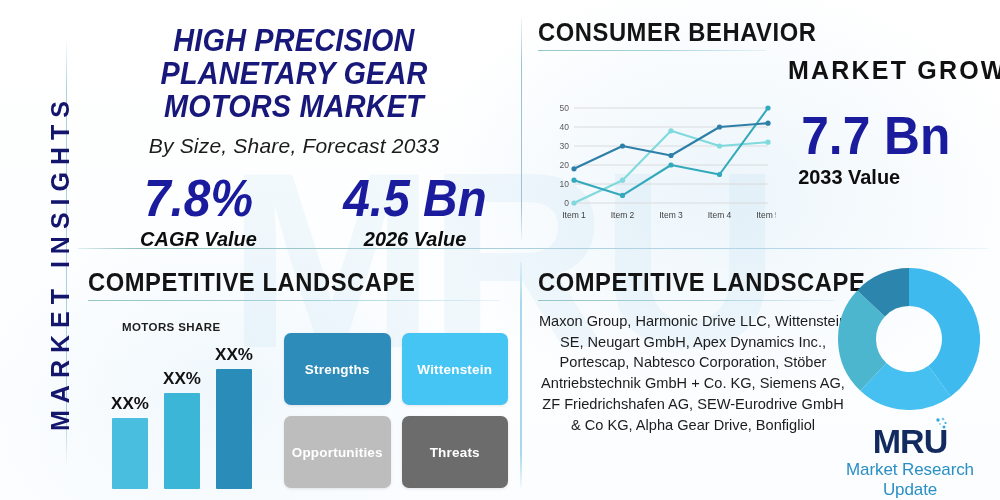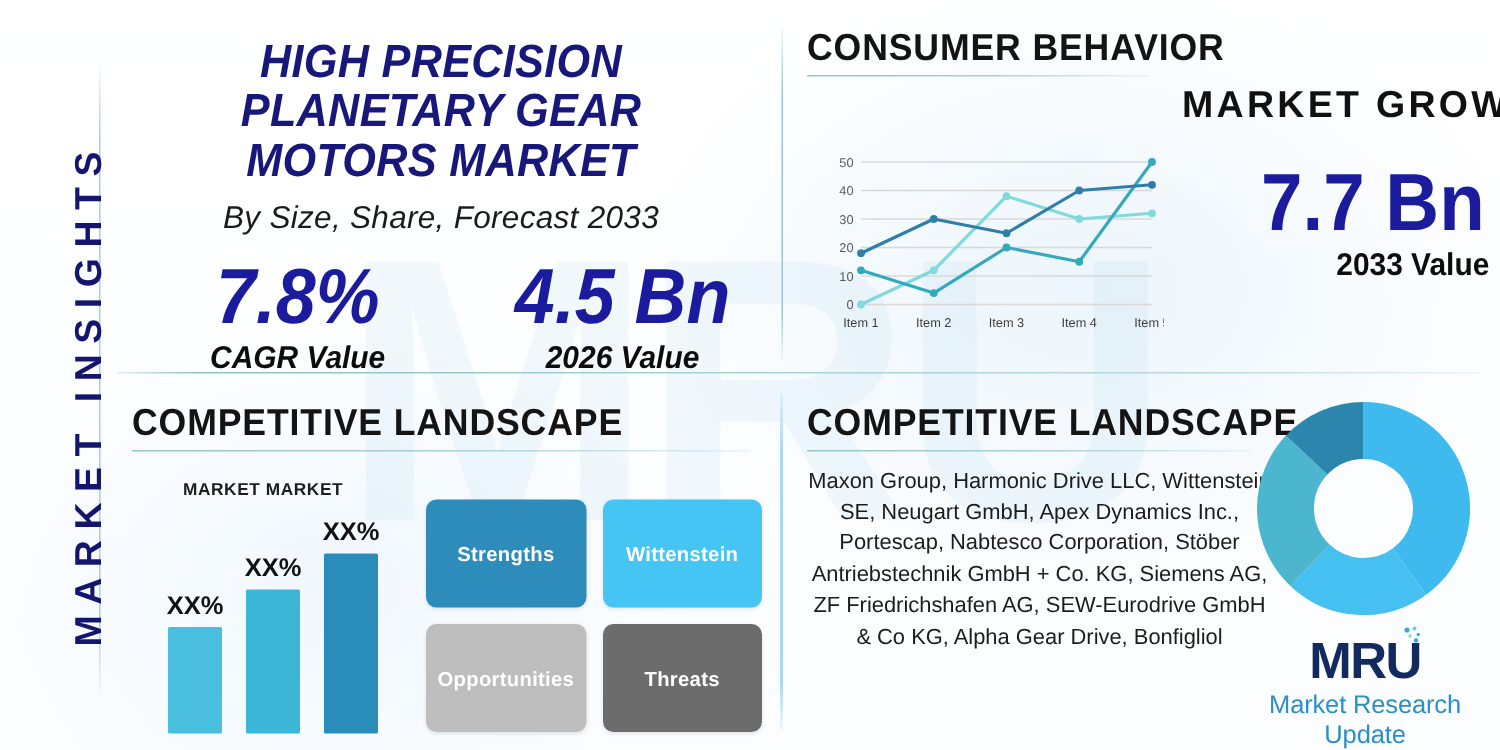--- a/index.html
+++ b/index.html
@@ -88,21 +88,21 @@
 
   
   .tr { position:absolute; left:538px; top:18px; width:452px; }
   .tr .sec-rule { width:228px; }
   .mkt-growth {
     position:absolute; left:250px; top:38px; width:210px; text-align:center;
     font-family:"Liberation Sans Narrow","Liberation Sans", sans-serif;
     font-weight:bold; font-size:25px; color:#111; letter-spacing:2.2px;
     white-space:nowrap;
   }
-  .tr-kpi { position:absolute; left:255px; top:90px; width:205px; text-align:right; }
+  .tr-kpi { position:absolute; left:255px; top:90px; width:205px; text-align:left; }
   .tr-kpi .kpi-num { font-size:54px; }
   .tr-kpi .kpi-lab { font-size:21px; }
 
   
   .linechart { position:absolute; left:10px; top:82px; width:228px; height:125px; }
   .lc-svg { display:block; }
   .lc-tick { font-family:"Liberation Sans", sans-serif; font-size:8.5px; fill:#5a5a5a; }
   .lc-cat  { font-family:"Liberation Sans", sans-serif; font-size:8.5px; fill:#3d3d3d; }
 
   
@@ -229,21 +229,21 @@
           <circle cx="220" cy="23.200000000000003" r="2.6" fill="#2e7fa8"></circle>
         </svg>
     </div>
   </div>
 
   <div class="bl">
     <div class="sec-h">COMPETITIVE LANDSCAPE</div>
     <div class="sec-rule"></div>
 
     <div class="bl-body">
-      <div class="ms-label">MARKET MARKET</div>
+      <div class="ms-label">MOTORS SHARE</div>
       <div class="barchart" id="barchart">
           <div class="bar-wrap" style="left: 6px;">
             <div class="bar-lab" style="bottom: 75.5px;">XX%</div>
             <div class="bar" style="height: 71.5px; background: rgb(73, 190, 222);"></div>
           </div>
           <div class="bar-wrap" style="left: 58px;">
             <div class="bar-lab" style="bottom: 100.2px;">XX%</div>
             <div class="bar" style="height: 96.2px; background: rgb(60, 182, 214);"></div>
           </div>
           <div class="bar-wrap" style="left: 110px;">

